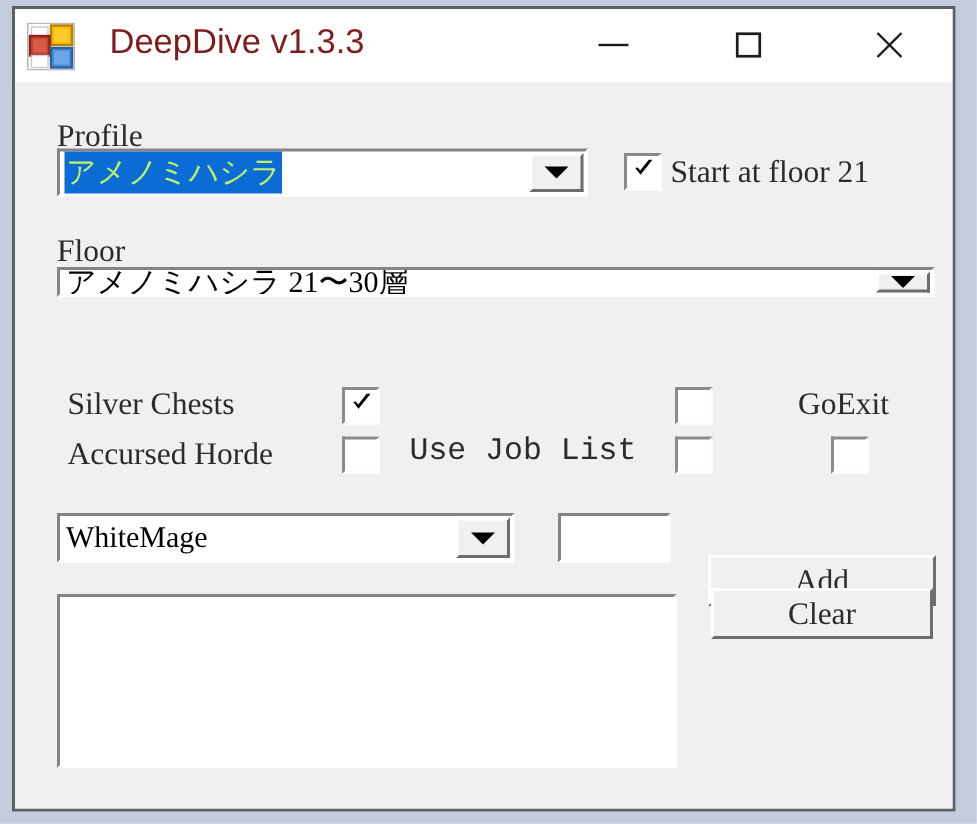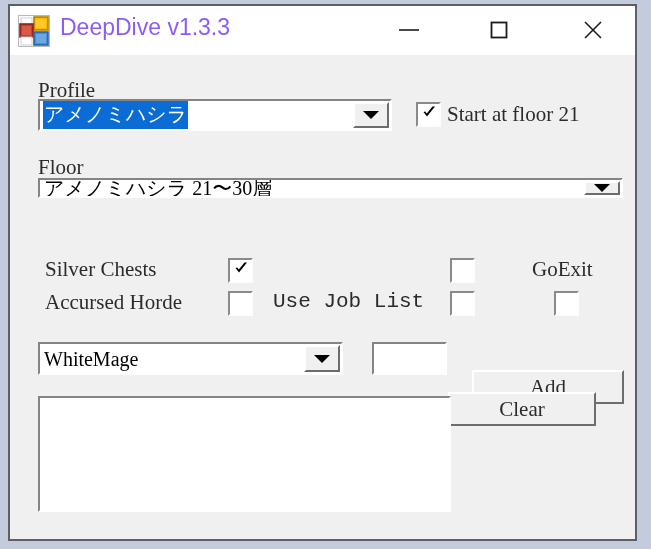--- a/index.html
+++ b/index.html
@@ -37,25 +37,25 @@
   }
   #app-icon {
     position: absolute;
     left: 8px;
     top: 9px;
     width: 32px;
     height: 32px;
   }
   #title-text {
     position: absolute;
-    left: 50px;
+    left: 63px;
     top: 8px;
     font-family: "Liberation Sans", sans-serif;
     font-size: 23px;
-    color: #8b5cf6;
+    color: #7f1d1d;
     white-space: nowrap;
   }
   .winbtn {
     position: absolute;
     top: 0;
     width: 62px;
     height: 48px;
     background: transparent;
     border: none;
     padding: 0;
@@ -100,21 +100,21 @@
     left: 4px;
     top: 50%;
     transform: translateY(-50%);
     font-family: "Liberation Serif", "DejaVu Serif", serif;
     font-size: 20px;
     color: #000;
     white-space: nowrap;
   }
   .field .txt.sel {
     background: #0a6cd4;
-    color: #ffffff;
+    color: #bef264;
     padding: 1px 1px 2px 1px;
     left: 3px;
   }
 
   
   .ddbtn {
     position: absolute;
     right: 1px;
     top: 1px;
     bottom: 1px;
@@ -286,18 +286,18 @@
       <span class="txt">WhiteMage</span>
       <span class="ddbtn"></span>
     </div>
 
     <div class="field" style="left:362px; top:287px; width:75px; height:33px;">
       <span class="txt"></span>
     </div>
 
     <button class="btn" style="left:462px; top:287px; width:152px; height:34px;margin-top:28px;">Add</button>
 
-    <button class="btn" style="left:438px; top:337px; width:148px; height:34px;">Clear</button>
+    <button class="btn" style="left:464px; top:337px; width:148px; height:34px;">Clear</button>
 
     <div id="listbox"></div>
 
   </div>
 </div>
 
 </body></html>

